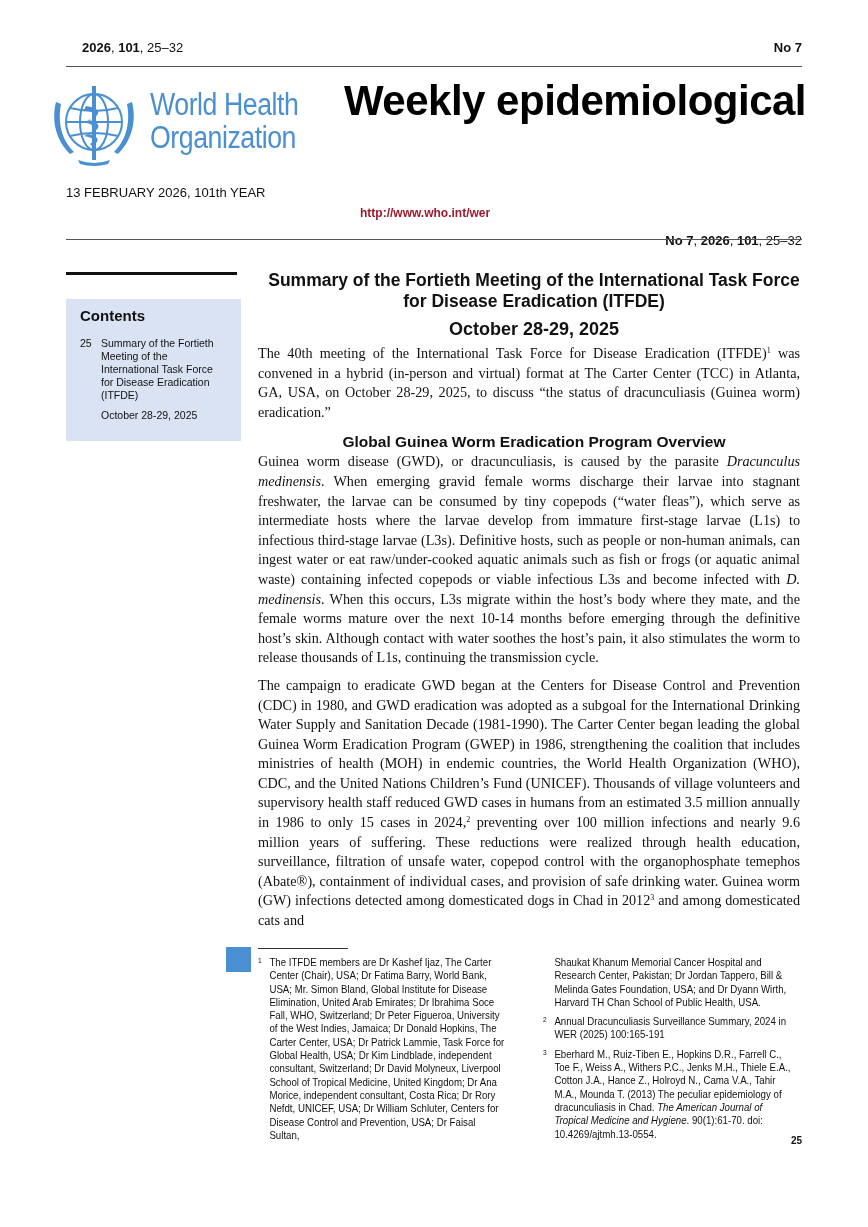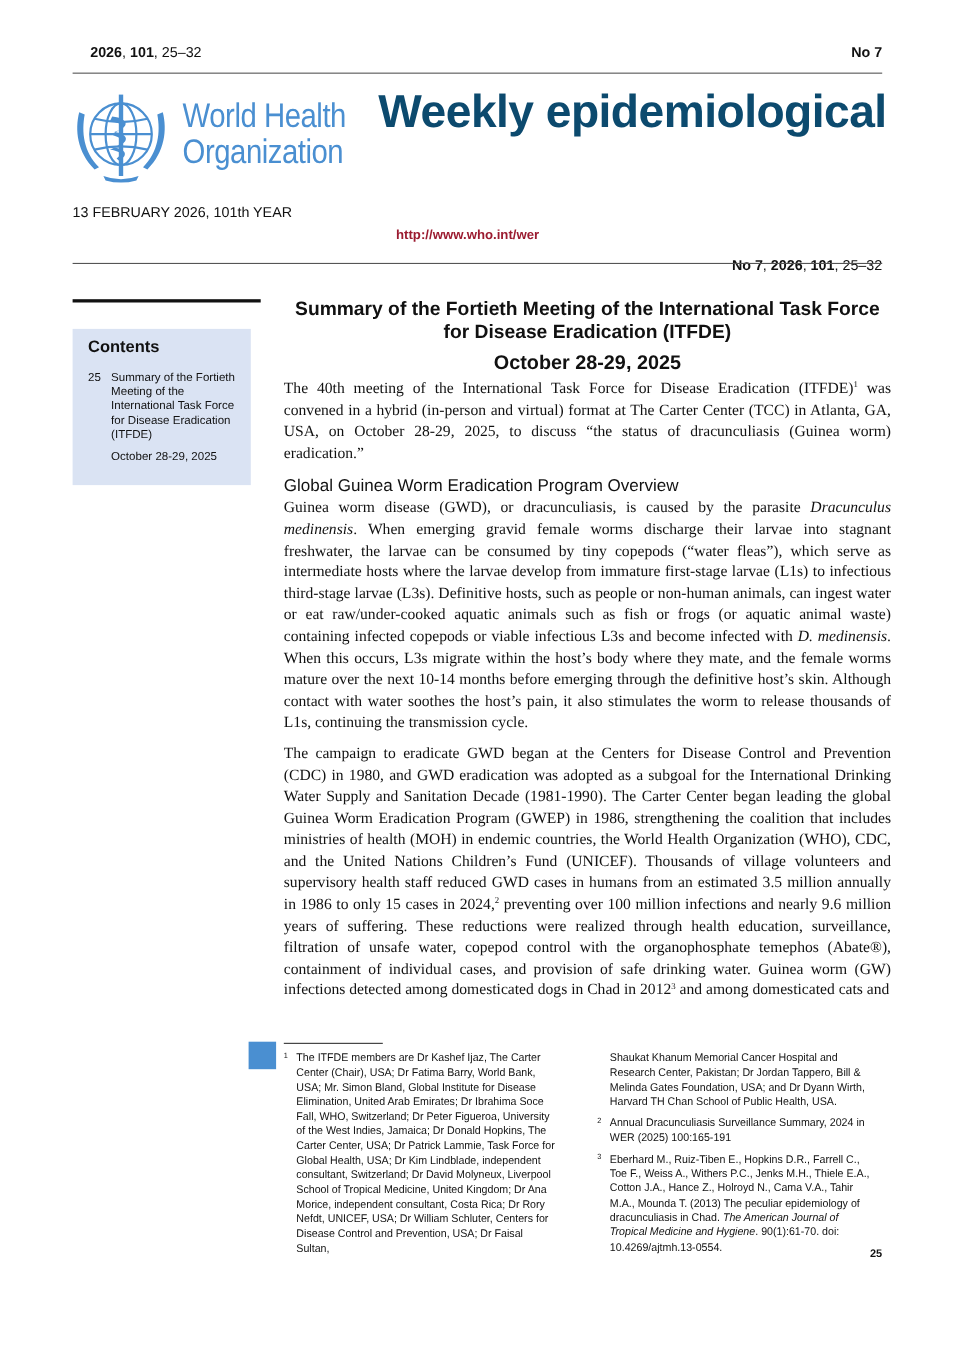--- a/index.html
+++ b/index.html
@@ -7,45 +7,45 @@
   .sans { font-family: "Liberation Sans", "DejaVu Sans", sans-serif; }
   .serif { font-family: "Liberation Serif", "DejaVu Serif", serif; }
 
   
   .run-head { position: absolute; left: 66px; right: 66px; top: 40px; height: 20px; font-size: 13px; }
   .run-head .left { position: absolute; left: 16px; top: 0; }
   .run-head .right { position: absolute; right: 0; top: 0; font-weight: bold; }
   .rule { position: absolute; left: 66px; right: 66px; height: 1px; background: #555; }
 
   
-  .logo { position: absolute; left: 64px; top: 82px; width: 280px; height: 86px; }
+  .logo { position: absolute; left: 48px; top: 82px; width: 280px; height: 86px; }
   .logo svg { position: absolute; left: 0; top: 0; }
   .logo .who-text { position: absolute; left: 102px; top: 6px; color: #4a8fd1; font-size: 31px; line-height: 33px; letter-spacing: -0.5px; font-weight: normal; transform: scaleX(0.86); transform-origin: left top; white-space: nowrap; }
-  .masthead-title { position: absolute; left: 340px; width: 470px; top: 78px; text-align: center; font-size: 42px; line-height: 46px; font-weight: bold; color: #0c4a6e; letter-spacing: -0.5px; }
+  .masthead-title { position: absolute; left: 340px; width: 470px; top: 78px; text-align: center; font-size: 42px; line-height: 46px; font-weight: bold; color: #000000; letter-spacing: -0.5px; }
 
   .issue-line { position: absolute; left: 66px; right: 66px; top: 185px; font-size: 13px; }
   .issue-line .left { position: absolute; left: 0; }
   .issue-line .right { position: absolute; right: 0; margin-top: 48px; }
   .url { position: absolute; left: 360px; top: 206px; font-size: 12px; font-weight: bold; color: #9b1b30; }
 
   
   .side-bar-rule { position: absolute; left: 66px; width: 171px; top: 272px; height: 3px; background: #111; }
-  .contents { position: absolute; left: 66px; top: 299px; width: 162px; height: 142px; background: #dae3f3; font-size: 10.5px; line-height: 13px; }
+  .contents { position: absolute; left: 66px; top: 299px; width: 162px; height: 142px; background: #dae3f3; font-size: 10.5px; line-height: 13px; padding-left: 13px; }
   .contents h3 { margin: 0; position: absolute; left: 14px; top: 10px; font-size: 15px; font-weight: bold; }
   .contents .num { position: absolute; left: 14px; top: 38px; }
   .contents .entry { position: absolute; left: 35px; top: 38px; width: 122px; }
   .contents .entry-date { position: absolute; left: 35px; top: 110px; }
 
   
   .article { position: absolute; left: 258px; width: 552px; top: 270px; }
   .art-title { text-align: center; font-size: 17.5px; line-height: 21px; font-weight: bold; margin: 0; }
   .art-date { text-align: center; font-size: 18px; font-weight: bold; margin: 7px 0 4px 0; }
-  .para { font-size: 14.2px; line-height: 19.6px; text-align: justify; margin: 0 0 8px 0; hyphens: auto; }
+  .para { font-size: 14.2px; line-height: 19.6px; text-align: justify; margin: 0 10px 8px 0; hyphens: auto; }
   .para sup { font-size: 8px; line-height: 0; vertical-align: 5px; }
-  .sub-head { font-size: 15.5px; font-weight: normal; margin: 10px 0 0 0; line-height: 20px; }
+  .sub-head { font-size: 15.5px; font-weight: bold; margin: 10px 0 0 0; line-height: 20px; text-align: center; }
 
   
   .fn-square { position: absolute; left: 226px; top: 947px; width: 25px; height: 25px; background: #4a8fd1; }
   .fn-rule { position: absolute; left: 258px; top: 948px; width: 90px; height: 1px; background: #333; }
   .fn-col { position: absolute; font-size: 10.2px; line-height: 13.3px; color: #111; transform: scaleX(0.95); transform-origin: left top; }
   .fn-col1 { left: 258px; top: 956px; width: 262px; }
   .fn-col2 { left: 543px; top: 956px; width: 268px; }
   .fn { position: relative; padding-left: 12px; margin-bottom: 6px; }
   .fn .mark { position: absolute; left: 0; top: -2px; font-size: 7px; }
   .page-num { position: absolute; right: 66px; top: 1135px; font-size: 10px; font-weight: bold; }

